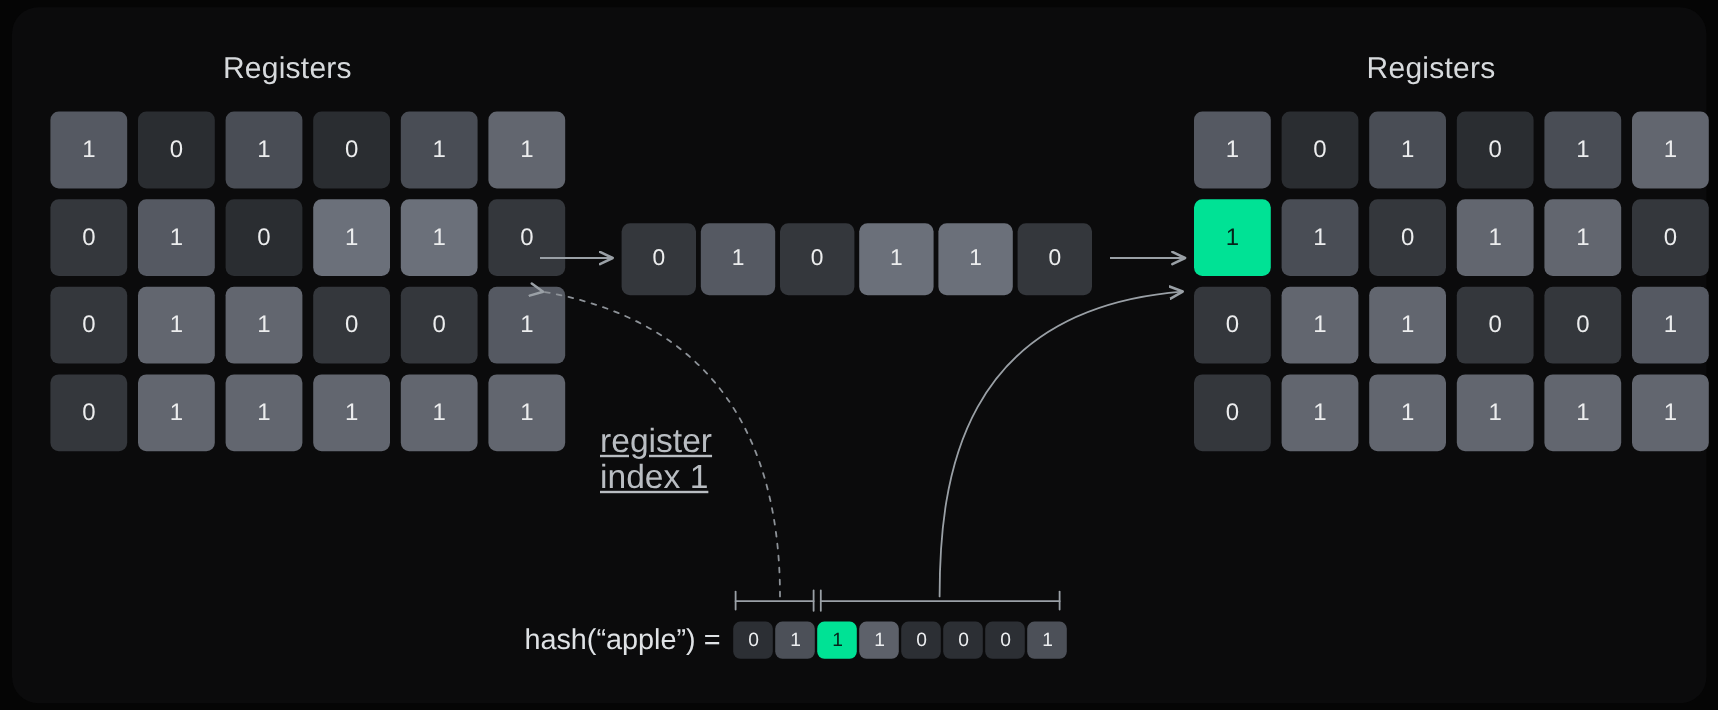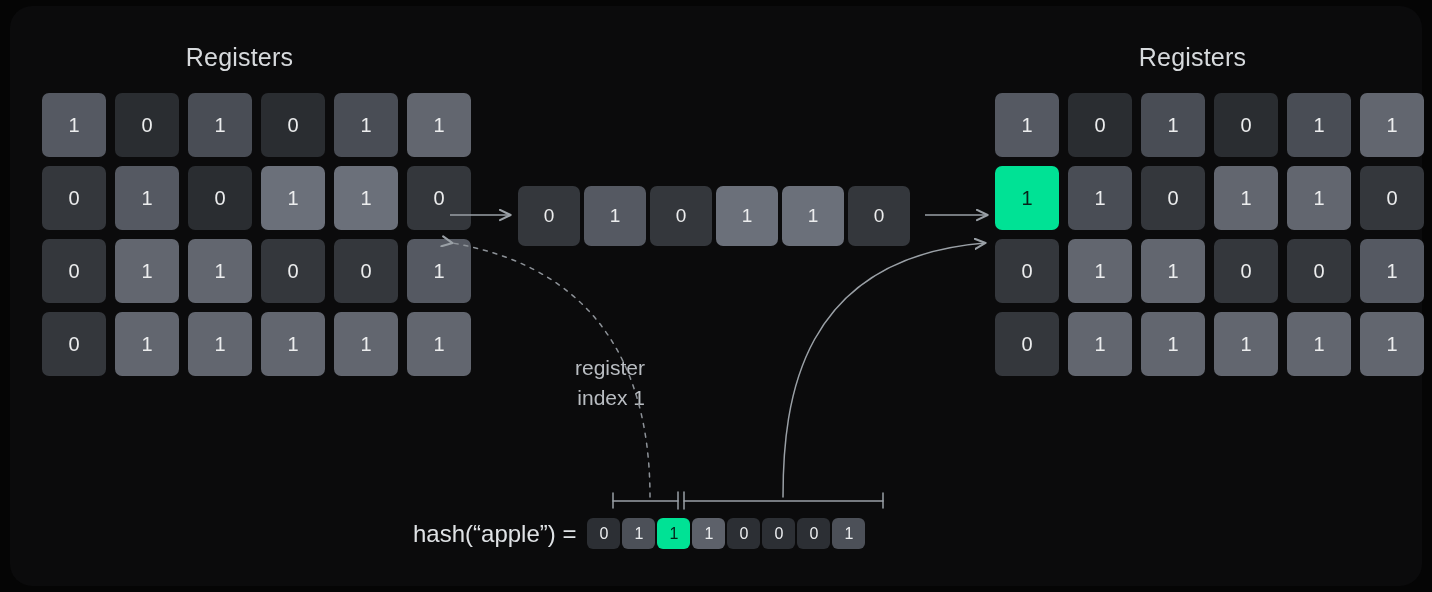--- a/index.html
+++ b/index.html
@@ -100,20 +100,21 @@
     left: 413px;
     top: 518px;
     display: flex;
     align-items: center;
   }
   #hash-label {
     font-size: 24px;
     color: #dfe2e5;
     white-space: nowrap;
     margin-right: 11px;
+    margin-left: 24px;
   }
   #hash-bits {
     display: flex;
     gap: 2px;
   }
   #hash-bits .bit {
     width: 33px;
     height: 31px;
     border-radius: 6px;
     display: flex;
@@ -125,25 +126,26 @@
     box-sizing: border-box;
   }
   #hash-bits .bit.s0 { background: #2c2f34; }
   #hash-bits .bit.s1 { background: #4c5058; }
   #hash-bits .bit.s2 { background: #5d616a; }
   #hash-bits .bit.hl { background: #00e295; color: #06231a; }
 
   
   .annot {
     position: absolute;
-    font-size: 21px;
+    font-size: 28px;
     line-height: 30px;
     color: #b9bdc2;
-    text-align: right;
+    text-align: left;
     white-space: pre-line;
+    text-decoration: underline;
   }
   #annot-left  { left: 500px; top: 353px; width: 145px; }
   #annot-right { left: 782px; top: 353px; width: 147px; }
 
   
   #overlay {
     position: absolute;
     left: 0; top: 0;
     width: 1432px;
     height: 592px;

